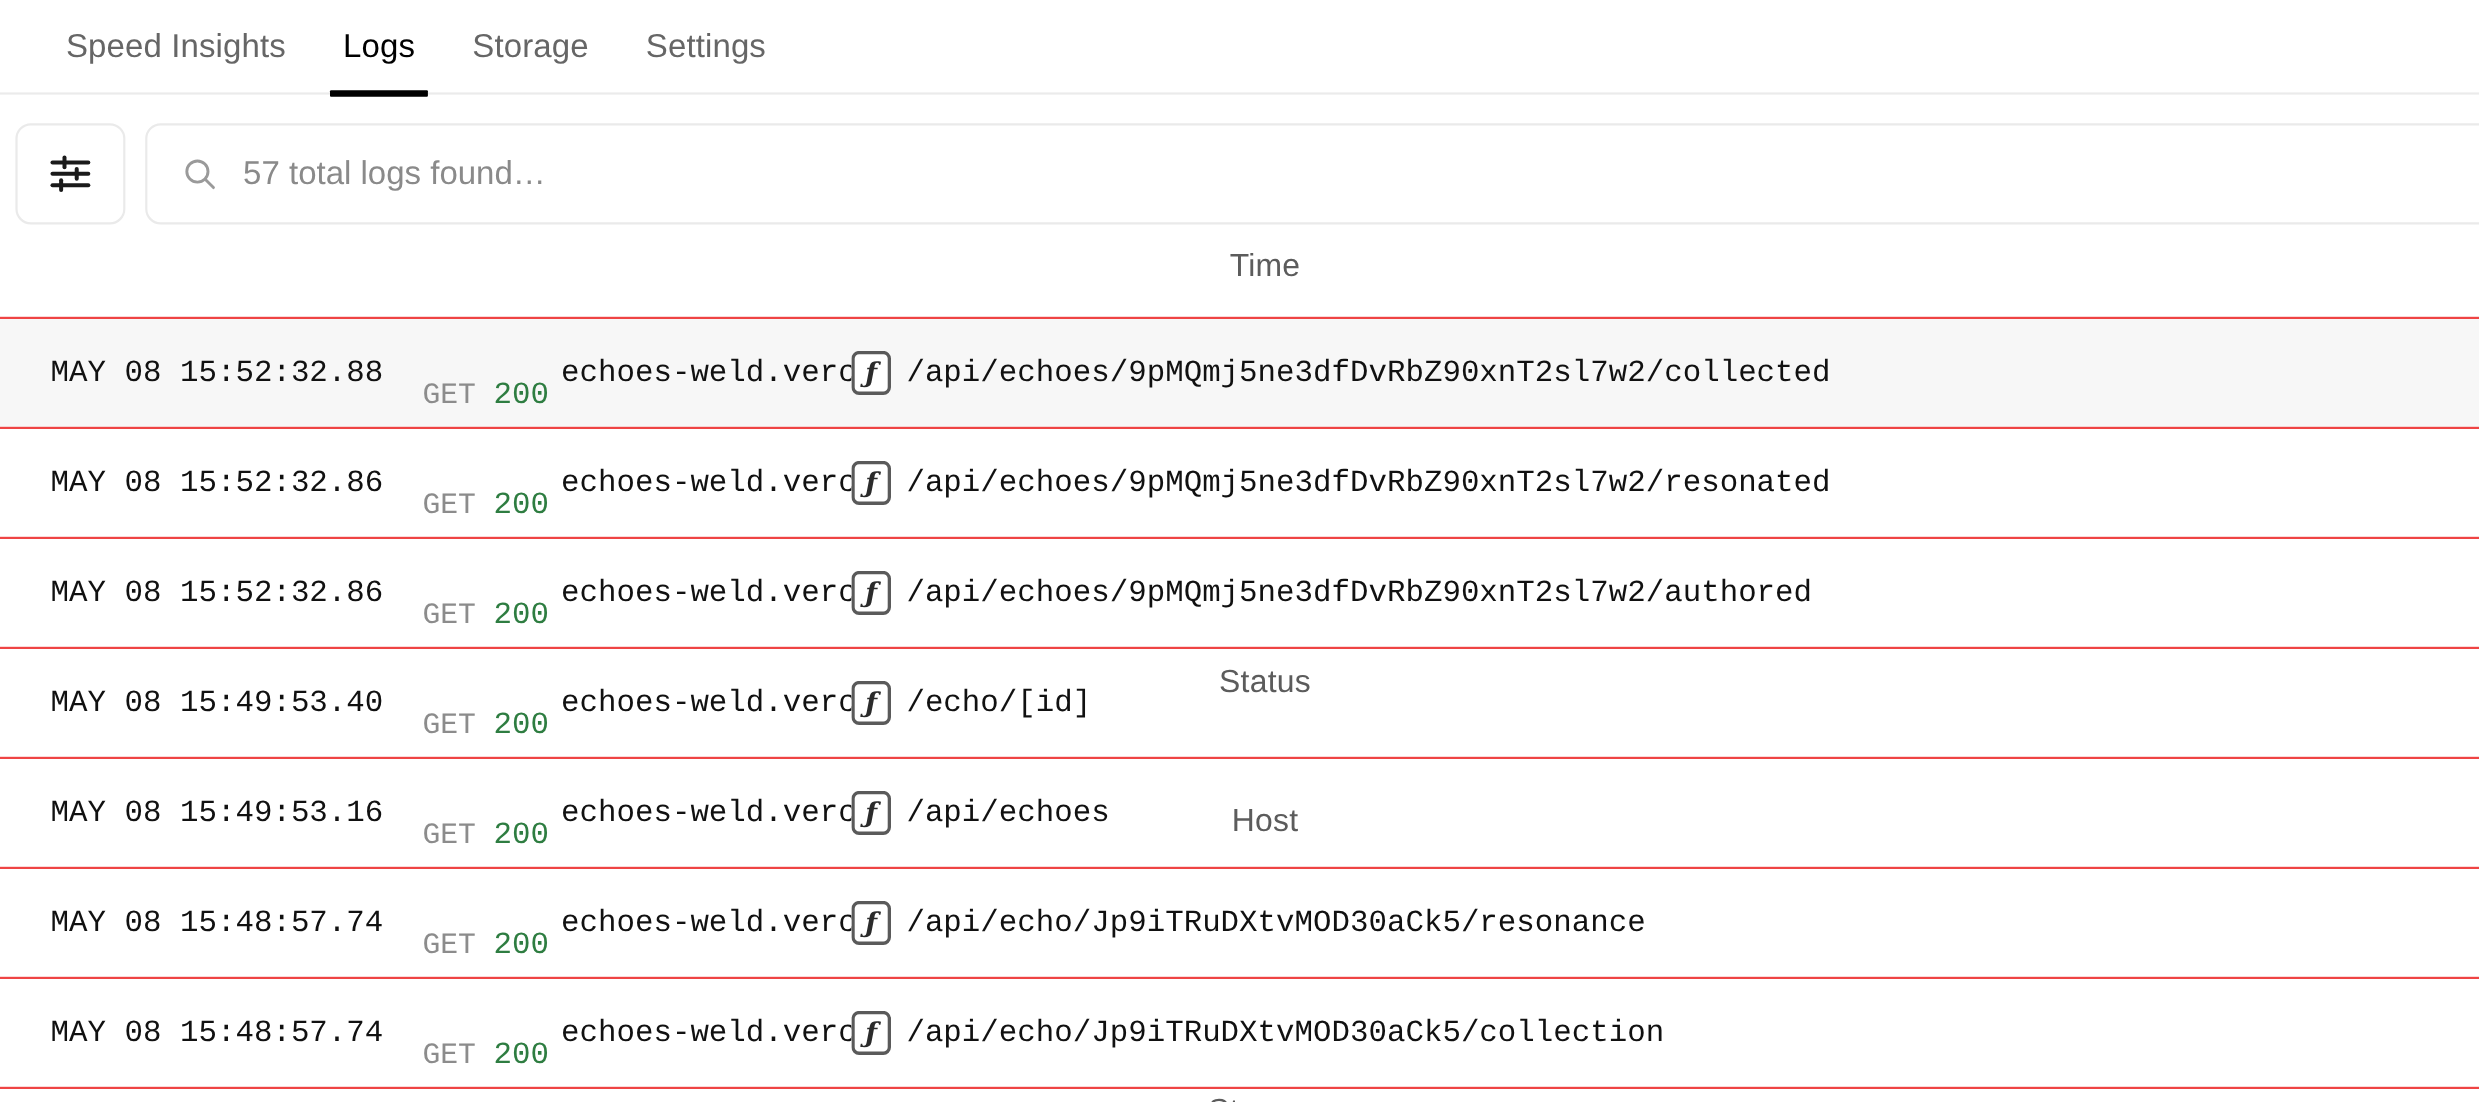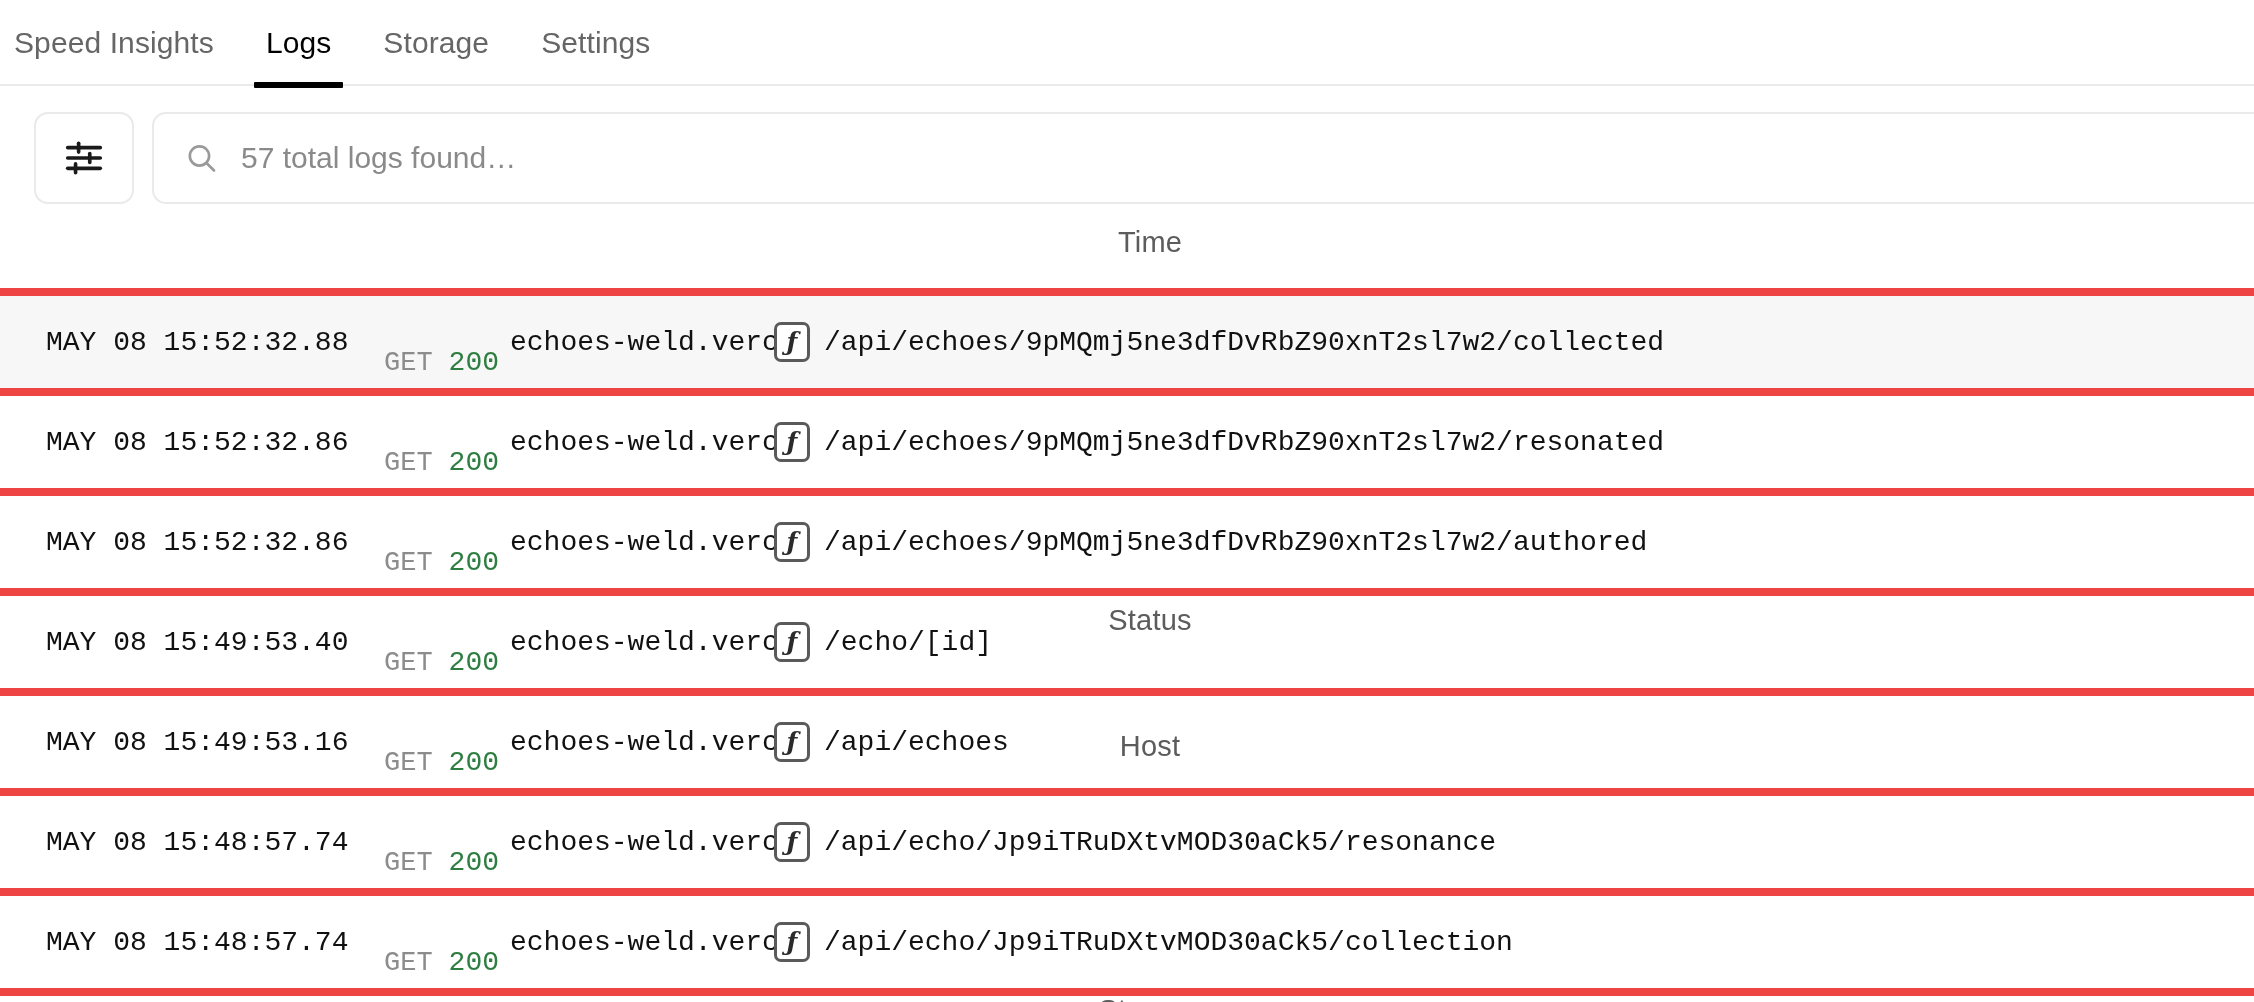--- a/index.html
+++ b/index.html
@@ -20,20 +20,21 @@
     background: #ffffff;
     overflow: hidden;
   }
 
   
   .tabbar {
     height: 86px;
     border-bottom: 2px solid #ebebeb;
     display: flex;
     align-items: flex-start;
+    padding-left: 46px;
     position: relative;
   }
   .tab {
     position: relative;
     height: 86px;
     display: flex;
     align-items: center;
     padding: 0 26px;
     font-size: 30px;
     line-height: 1;
@@ -54,21 +55,20 @@
     background: #000000;
     border-radius: 1px;
   }
 
   
   .searchrow {
     display: flex;
     align-items: flex-start;
     padding: 26px 0 22px 14px;
     gap: 18px;
-    margin-left: 20px;
   }
   .filter-btn {
     width: 100px;
     height: 92px;
     border: 2px solid #eaeaea;
     border-radius: 14px;
     background: #ffffff;
     display: flex;
     align-items: center;
     justify-content: center;
@@ -111,21 +111,21 @@
     font-size: 29px;
     color: #5c5c5c;
     letter-spacing: 0.2px;
     flex-direction: column;
   }
   .row {
     display: flex;
     align-items: center;
     height: 100px;
     padding-left: 46px;
-    border-top: 8px solid #ef4444;
+    border-top: 2px solid #ef4444;
     font-family: "Liberation Mono", monospace;
     font-size: 28px;
     color: #111111;
     white-space: nowrap;
     cursor: pointer;
   }
   .row.hl { background: #f7f7f7; }
 
   .c-time    { flex: 0 0 338px; }
   .c-status  { flex: 0 0 126px; display: flex; align-items: baseline; gap: 16px; margin-top: 40px; }

